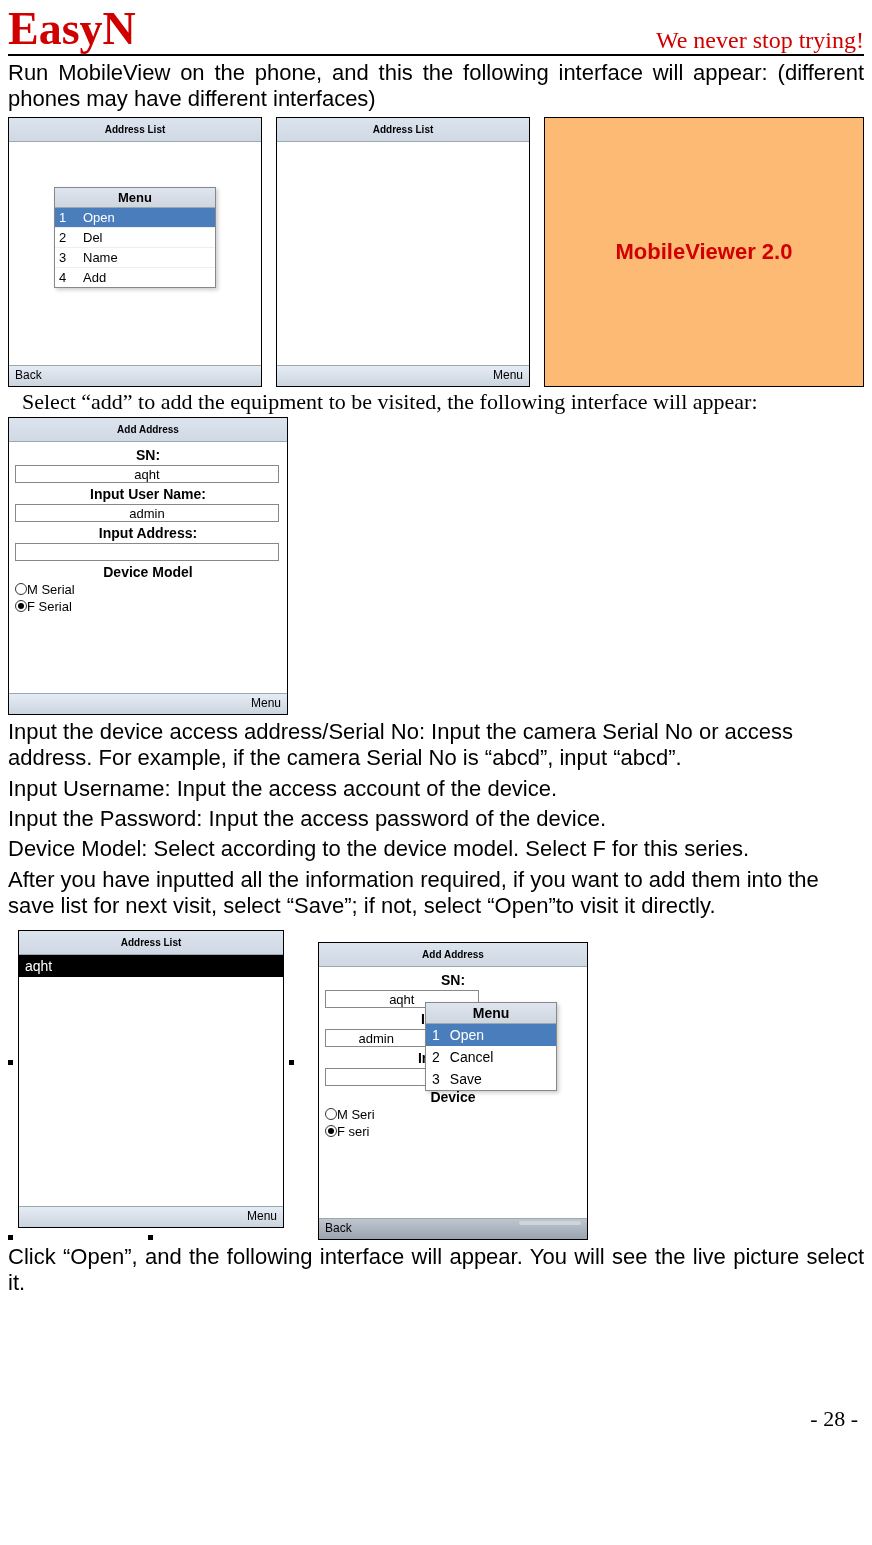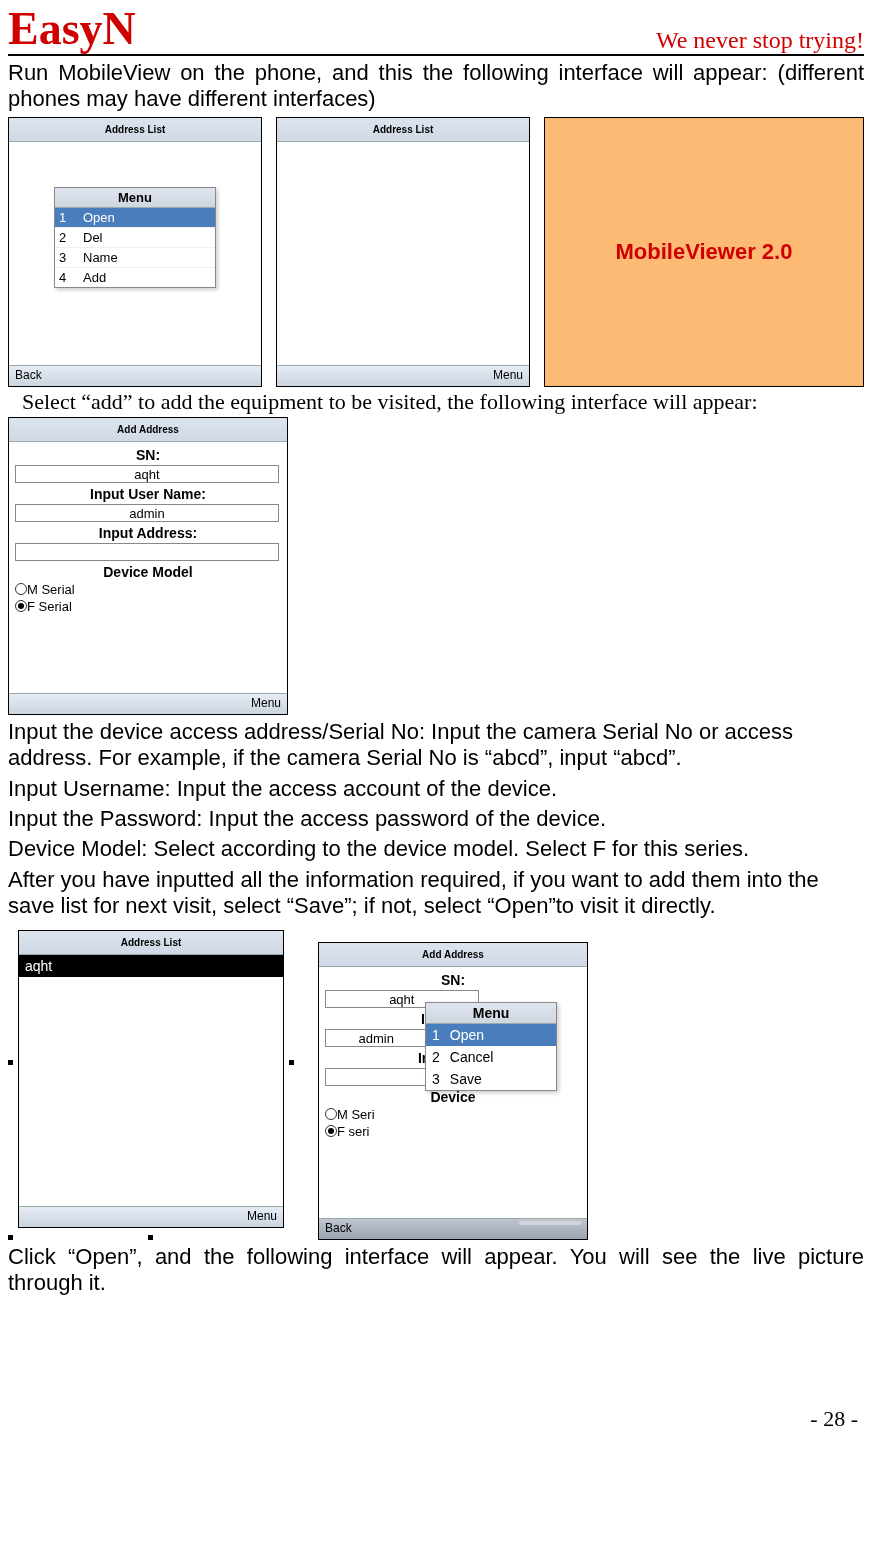--- a/index.html
+++ b/index.html
@@ -337,16 +337,16 @@
           </div>
         </div>
       </div>
       <div class="shot-footer" style="background:linear-gradient(#bfc6cf,#9aa3b0);">
         <span class="softkey">Back</span>
         <span class="softkey" style="width:50px; background:#d0d5db; border-radius:8px; margin:2px 6px;"></span>
       </div>
     </div>
   </div>
 
-  <div class="body-text justify">Click “Open”, and the following interface will appear. You will see the live picture through it.</div>
+  <div class="body-text justify">Click “Open”, and the following interface will appear. You will see the live picture select it.</div>
 
   <div class="pagenum">- 28 -</div>
 </div>
 
 </body></html>

